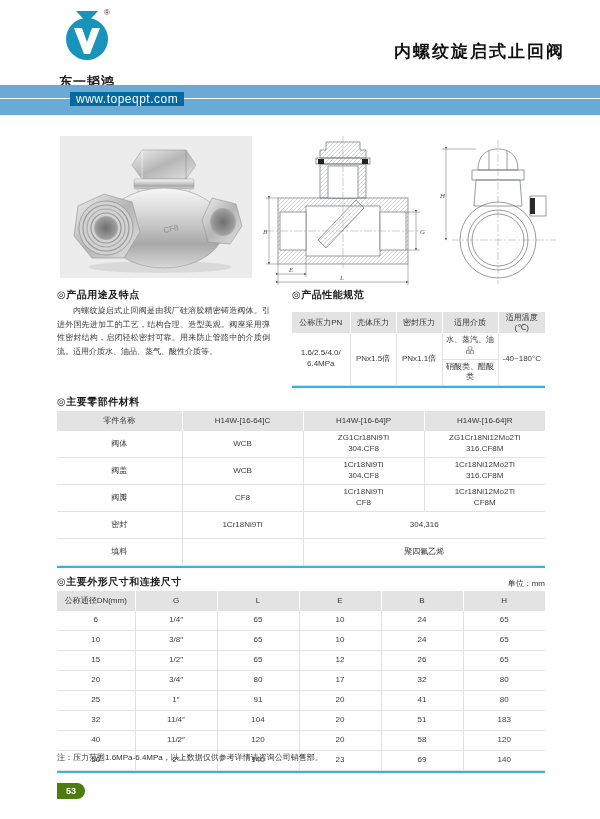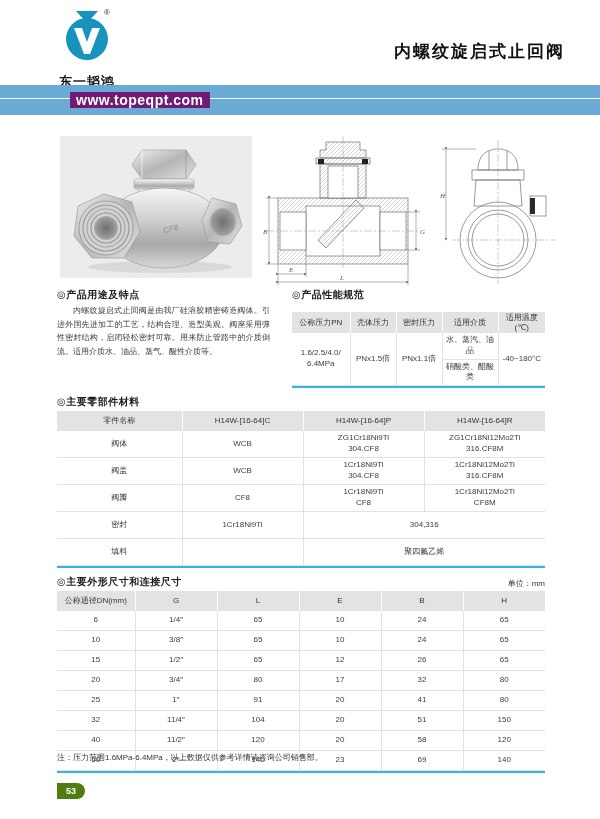--- a/index.html
+++ b/index.html
@@ -7,22 +7,22 @@
         font-family:"Liberation Sans","DejaVu Sans",sans-serif;color:#333;}
   
   .logo-block{position:absolute;left:52px;top:10px;width:70px;text-align:center;}
   .logo-text{font-size:13px;font-weight:bold;color:#1a1a1a;letter-spacing:1px;margin-top:9px;}
   .reg-mark{position:absolute;left:104px;top:8px;font-size:8px;color:#333;}
   .page-title{position:absolute;right:35px;top:40px;font-size:17px;font-weight:bold;
               color:#111;letter-spacing:2px;}
   
   .band{position:absolute;left:0;top:85px;width:600px;height:30px;background:#6aaad5;}
   .band-line{position:absolute;left:0;top:13px;width:100%;height:1px;background:#ffffff;}
-  .band-site{position:absolute;left:70px;top:7px;font-size:14px;font-weight:bold;color:#ffffff;
-             background:#701a75;padding:0 6px;letter-spacing:0.5px;}
+  .band-site{position:absolute;left:70px;top:7px;font-size:12px;font-weight:normal;color:#ffffff;
+             background:#0369a1;padding:0 6px;letter-spacing:0.5px;}
   
   .fig{position:absolute;top:136px;}
   .fig-photo{left:60px;width:192px;height:142px;background:#ececec;}
   .fig-section{left:260px;width:168px;height:150px;}
   .fig-side{left:432px;width:132px;height:150px;}
   svg text.dim{font-family:"Liberation Serif","DejaVu Serif",serif;font-style:italic;
                font-size:7px;fill:#555;}
   
   .sec-heading{position:absolute;font-size:10px;font-weight:bold;color:#1c1c1c;letter-spacing:0.5px;}
   
@@ -346,21 +346,21 @@
             <td>20</td>
             <td>41</td>
             <td>80</td>
           </tr>
           <tr>
             <td>32</td>
             <td>11/4″</td>
             <td>104</td>
             <td>20</td>
             <td>51</td>
-            <td>150</td>
+            <td>183</td>
           </tr>
           <tr>
             <td>40</td>
             <td>11/2″</td>
             <td>120</td>
             <td>20</td>
             <td>58</td>
             <td>120</td>
           </tr>
           <tr>

